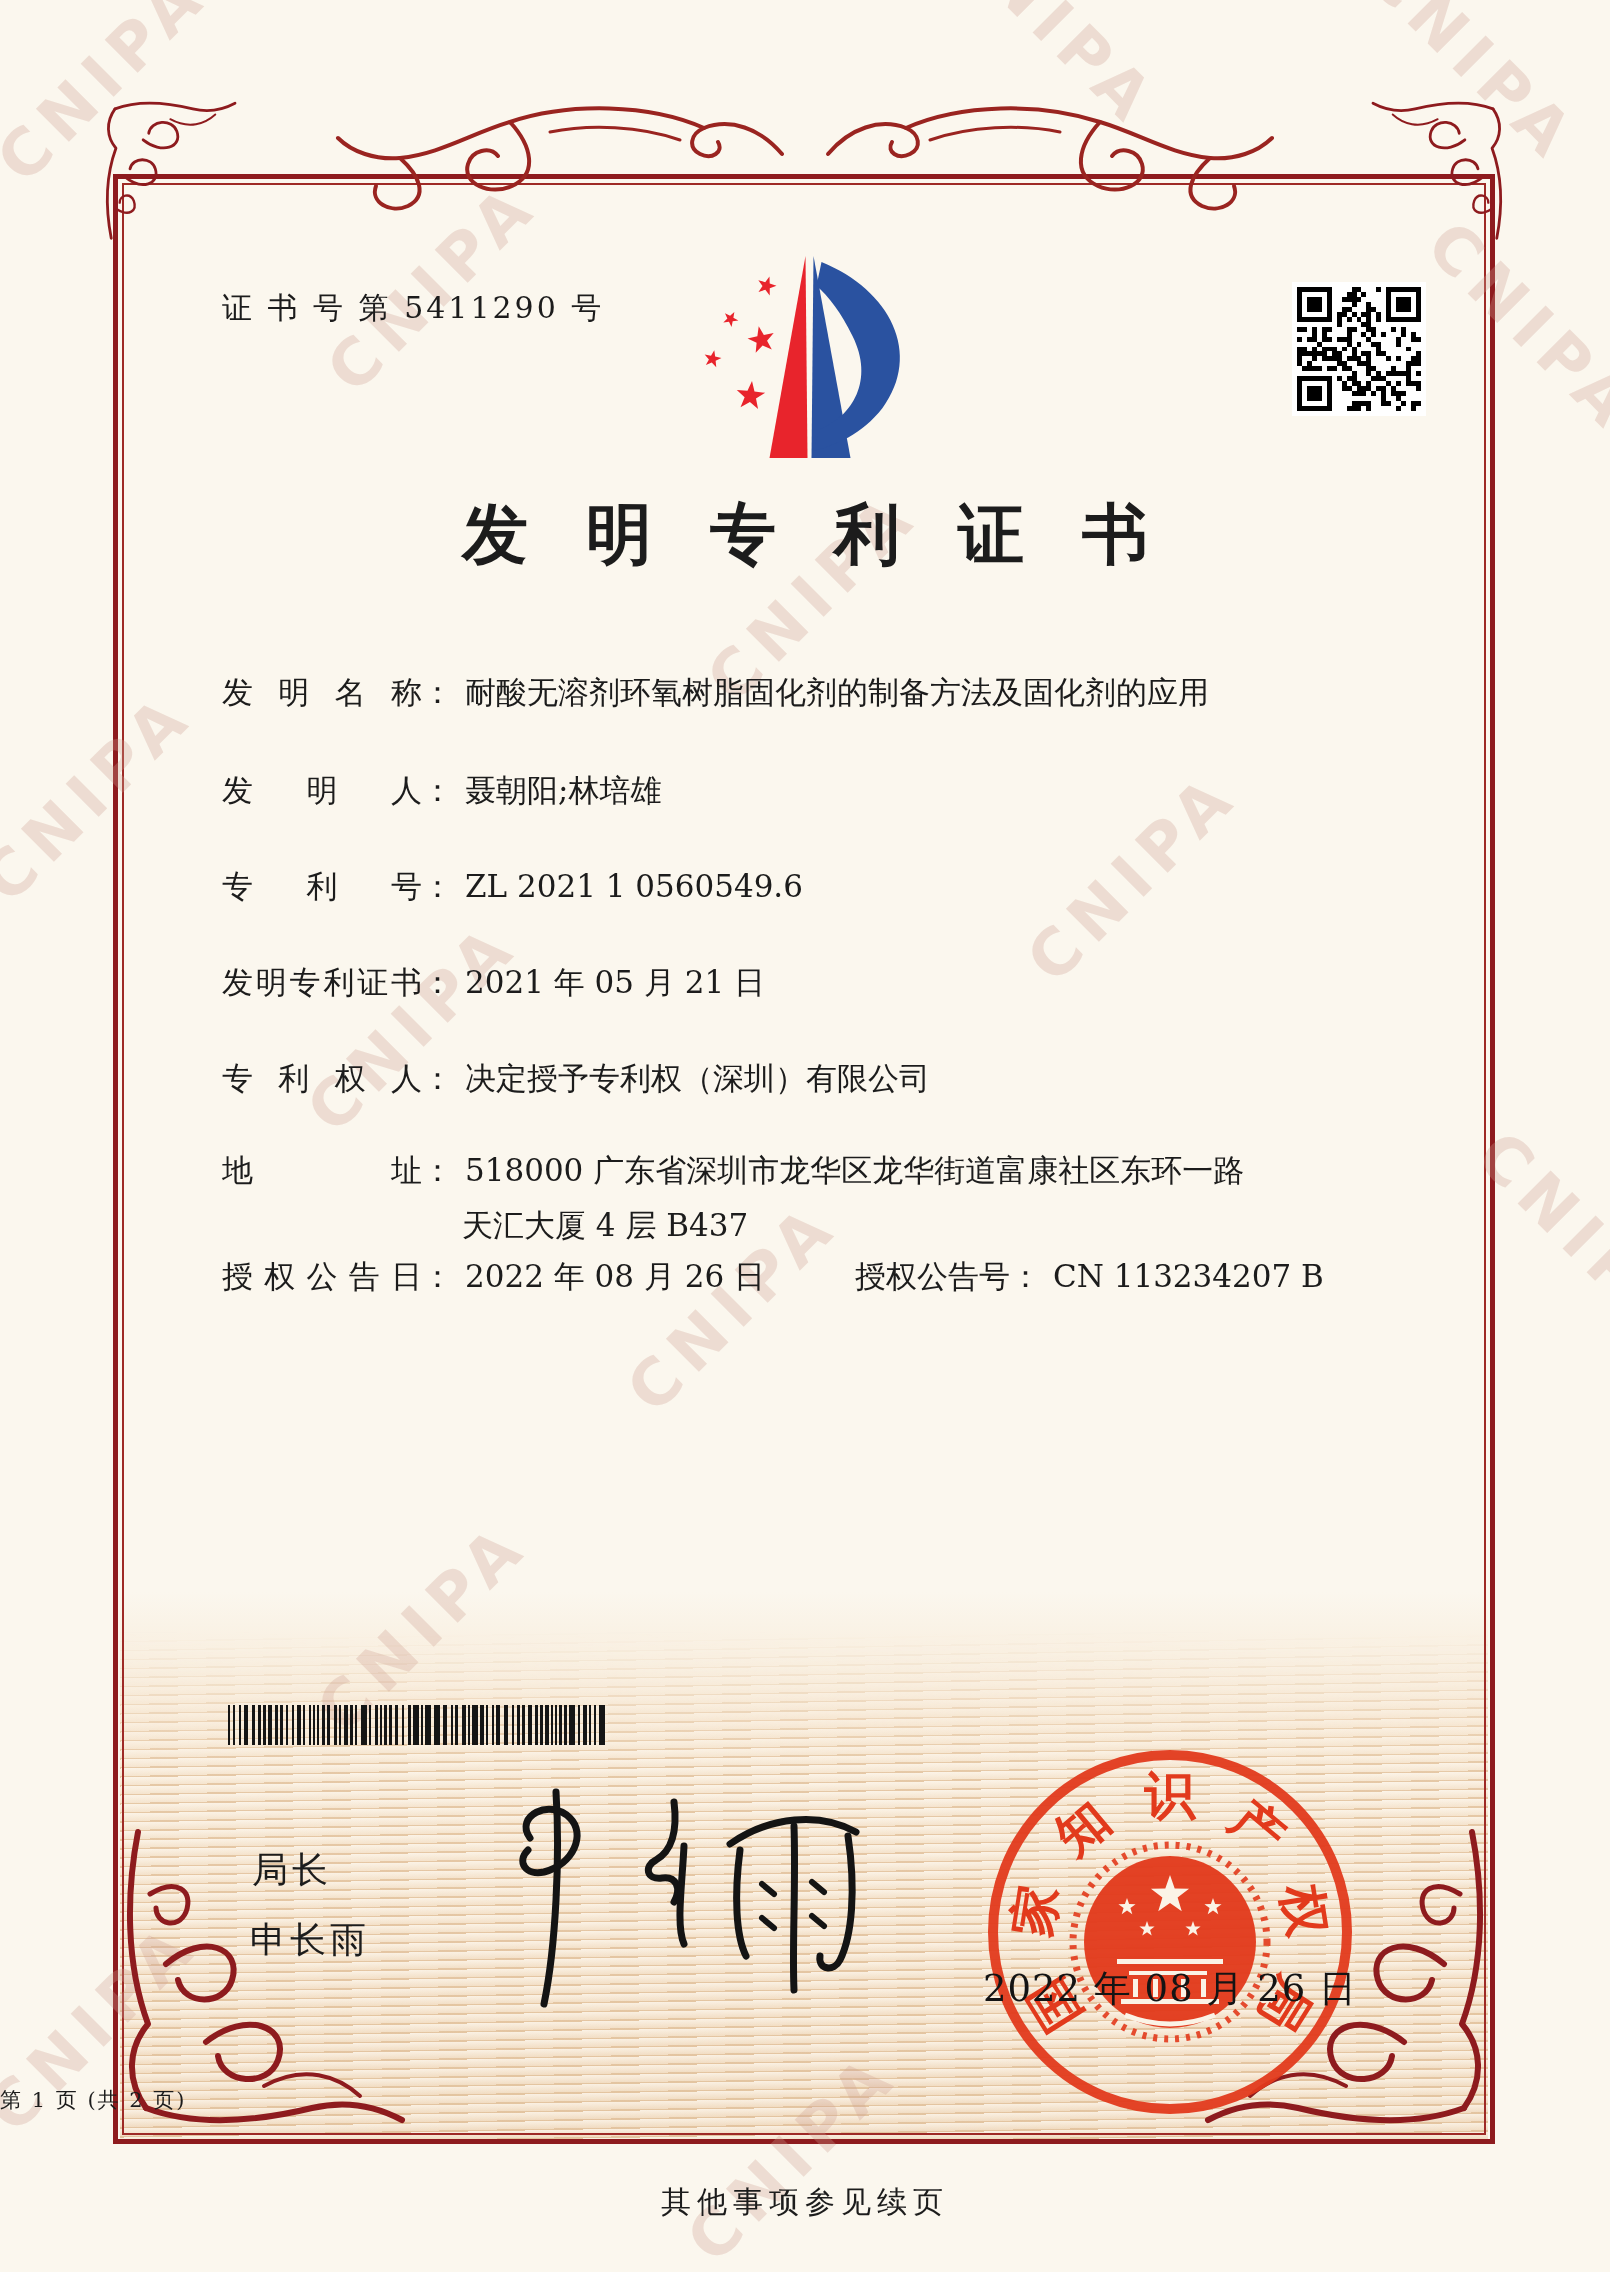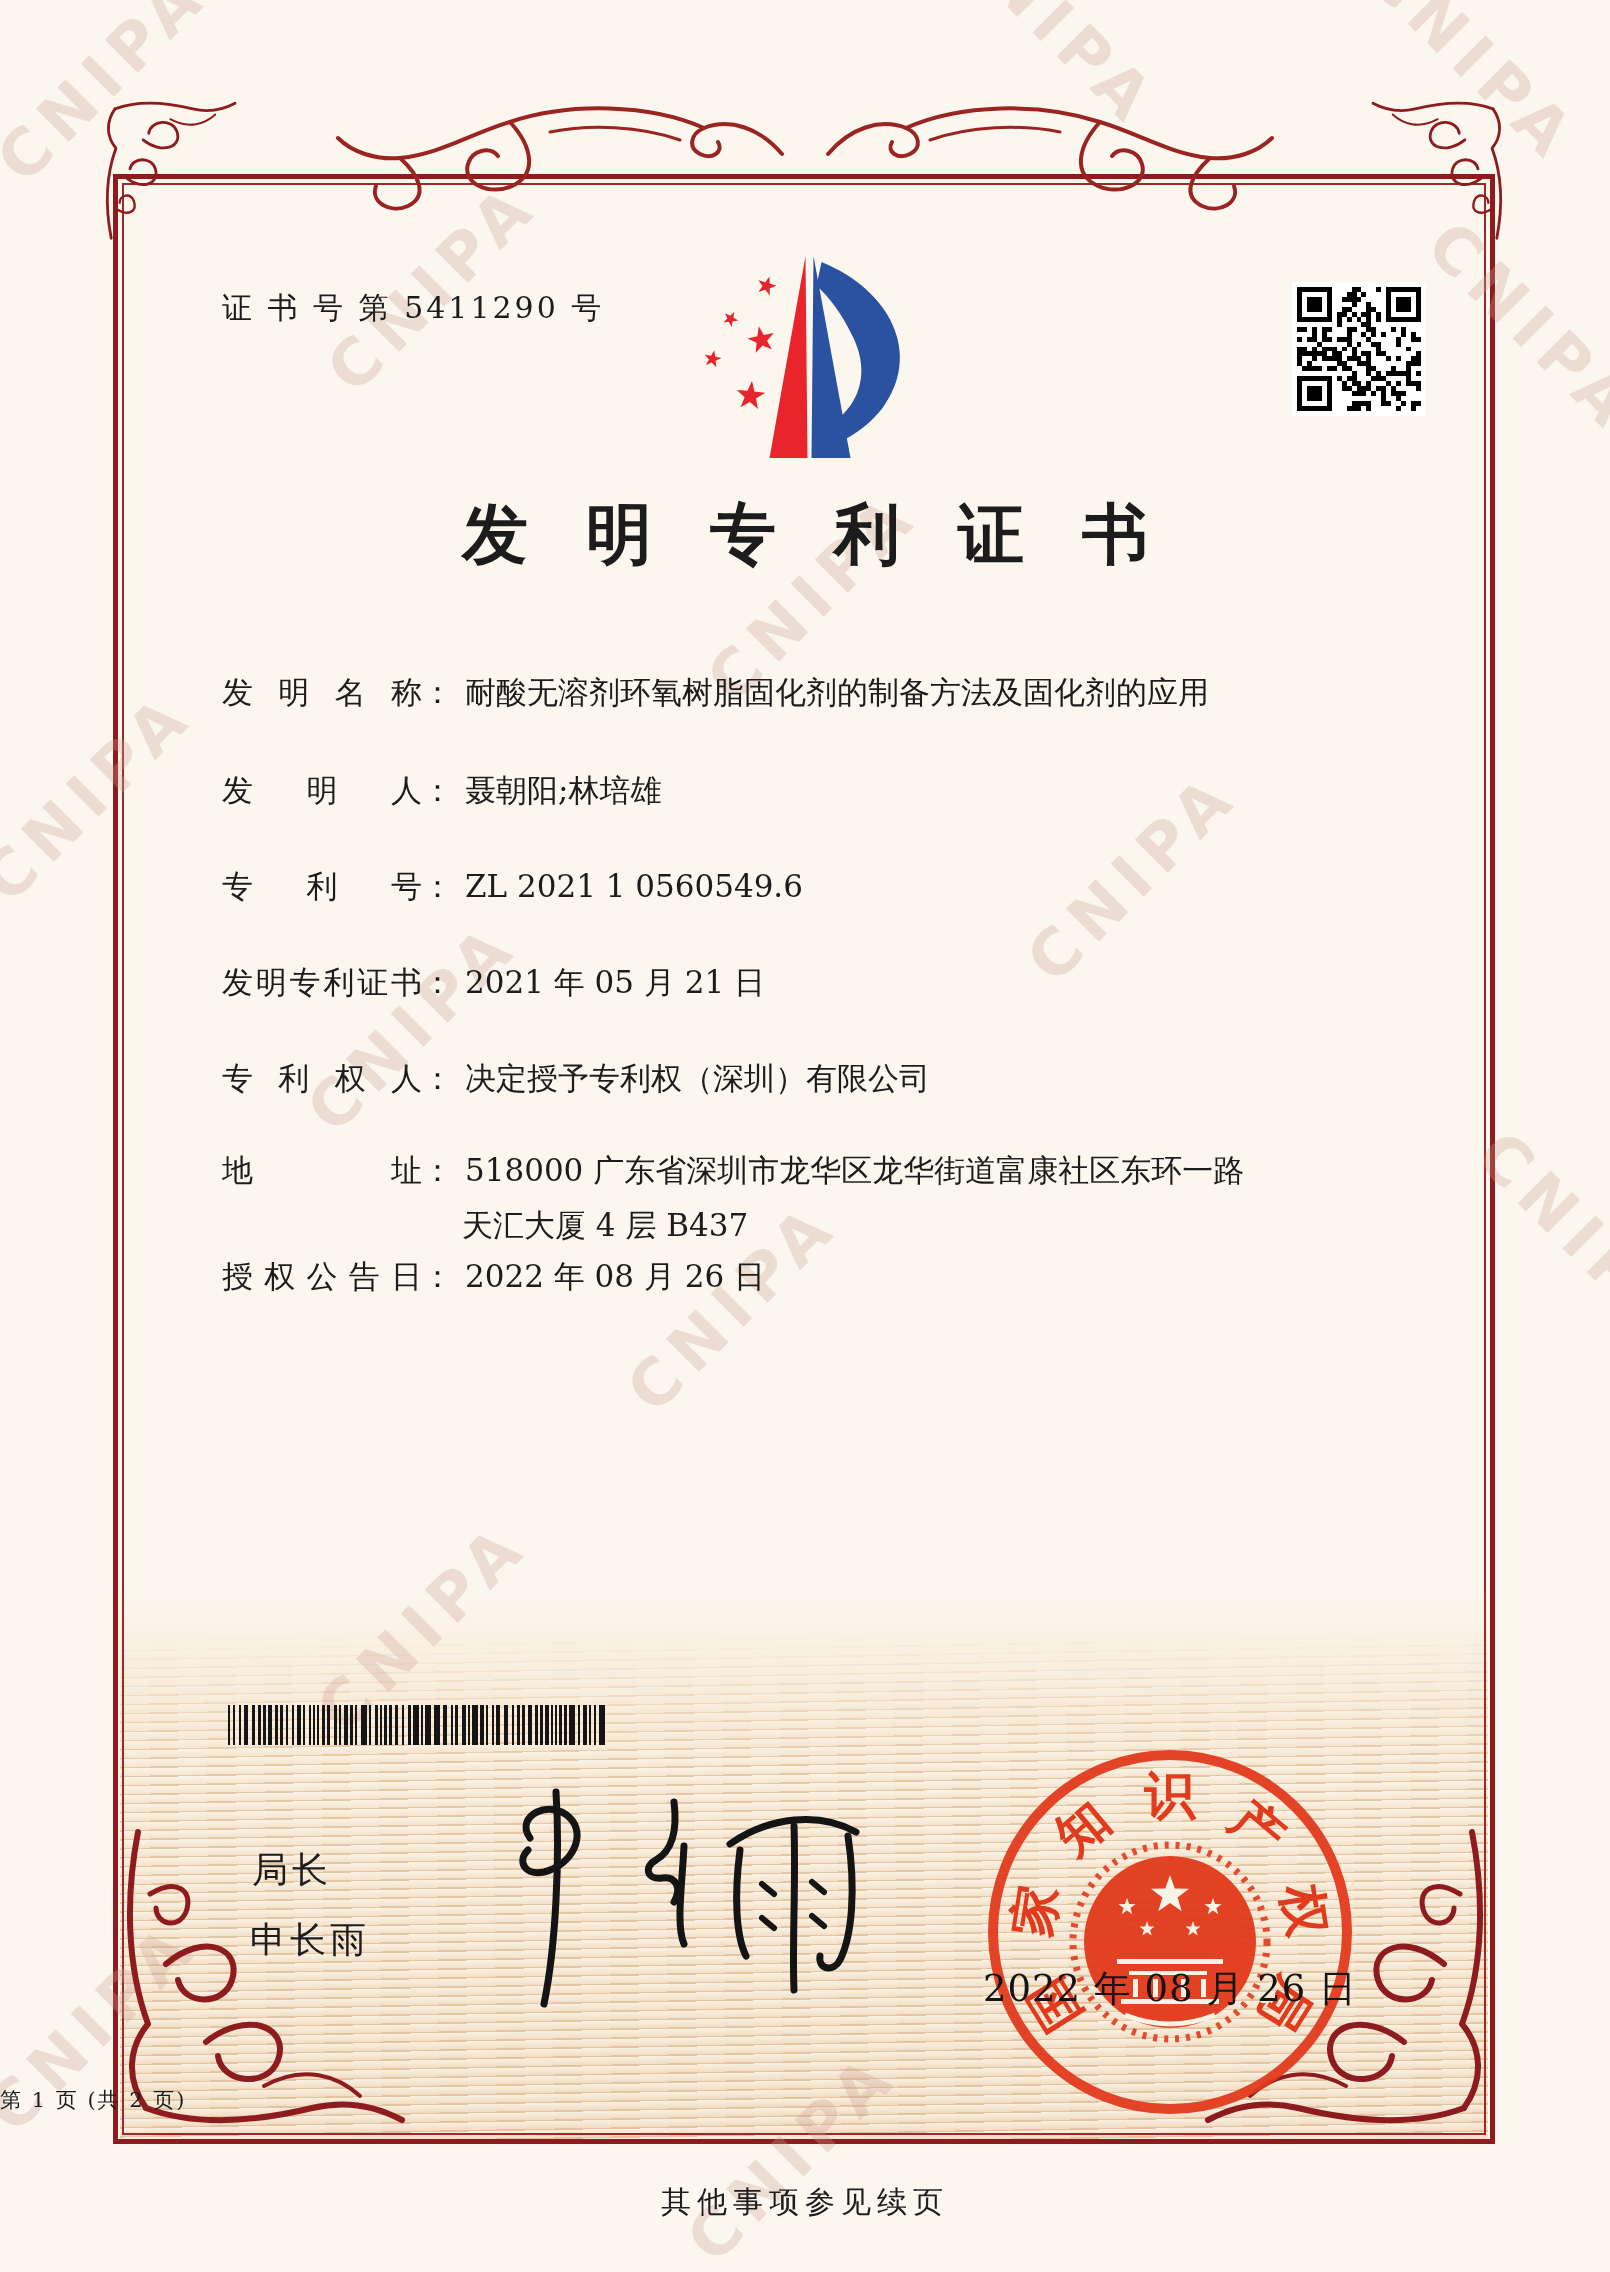--- a/index.html
+++ b/index.html
@@ -388,20 +388,23 @@
 </div>
 <div class="row" style="top:1058px">
   <span class="lbl">专利权人</span><span class="colon">：</span><span class="val">决定授予专利权（深圳）有限公司</span>
 </div>
 <div class="row" style="top:1150px">
   <span class="lbl">地址</span><span class="colon">：</span><span class="val">518000 广东省深圳市龙华区龙华街道富康社区东环一路</span>
 </div>
 <div class="row2" style="top:1205px">天汇大厦 4 层 B437</div>
 <div class="row" style="top:1256px">
   <span class="lbl">授权公告日</span><span class="colon">：</span><span class="val">2022 年 08 月 26 日</span>
+  <span class="pair2">
+    <span>授权公告号</span><span class="colon">：</span><span class="val">CN 113234207 B</span>
+  </span>
 </div>
 
 <div class="body-text">
 </div>
 
 <div class="abs barcode">
     <div class="bar" style="left: 0px; width: 2px;"></div>
     <div class="bar" style="left: 5px; width: 2px;"></div>
     <div class="bar" style="left: 11px; width: 2px;"></div>
     <div class="bar" style="left: 16px; width: 4px;"></div>

